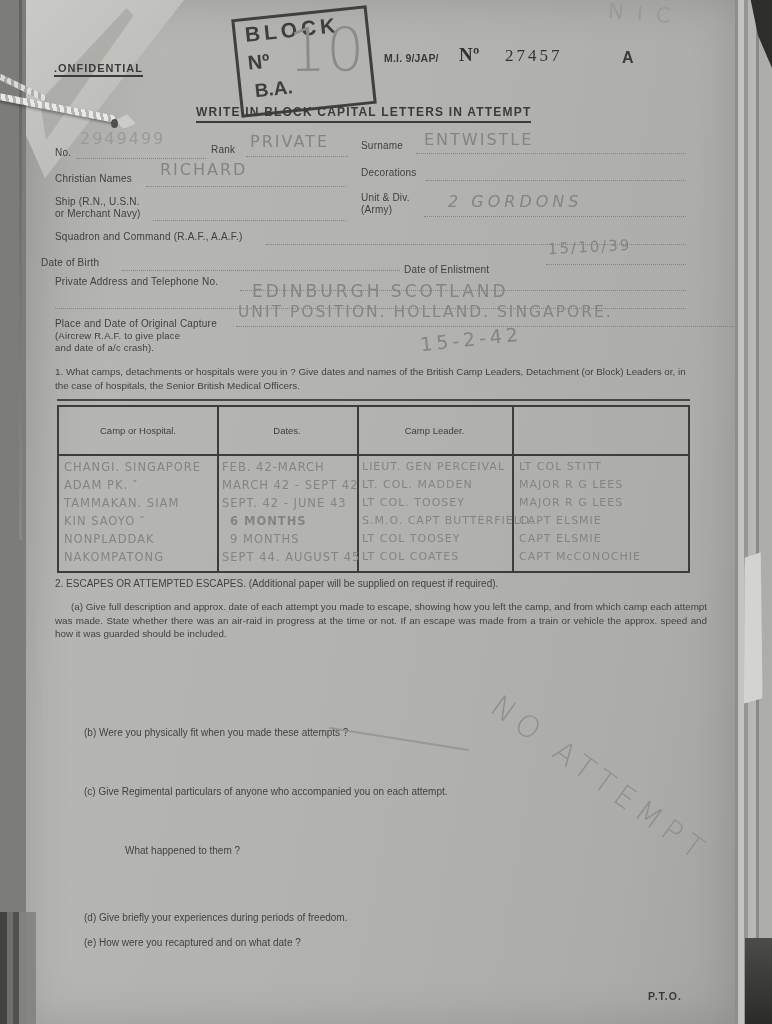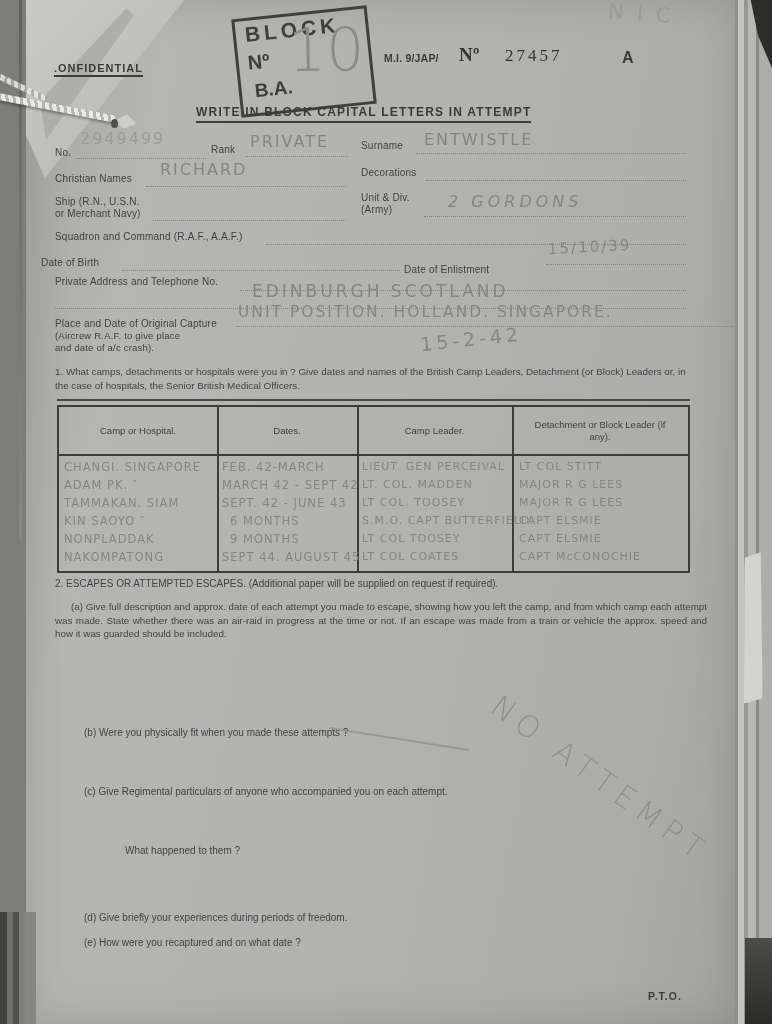--- a/index.html
+++ b/index.html
@@ -155,35 +155,34 @@
   <div class="ptable-topline"></div>
   <div class="ptable">
     <div class="vline" style="left:158px;"></div>
     <div class="vline" style="left:298px;"></div>
     <div class="vline" style="left:453px;"></div>
     <div class="hline"></div>
 
     <div class="th" style="left:0;width:158px;">Camp or Hospital.</div>
     <div class="th" style="left:158px;width:140px;text-align:right;">Dates.</div>
     <div class="th" style="left:298px;width:155px;">Camp Leader.</div>
-    <div class="th" style="left:453px;width:176px;padding:0 12px;box-sizing:border-box;">Detachment or Block Leader (if any).</div>
 
     <div class="tcol" style="left:5px;">
       <div>CHANGI. SINGAPORE</div>
       <div>ADAM PK.  ″</div>
       <div>TAMMAKAN. SIAM</div>
       <div>KIN SAOYO  ″</div>
       <div>NONPLADDAK</div>
       <div>NAKOMPATONG</div>
     </div>
     <div class="tcol" style="left:163px;">
       <div>FEB. 42-MARCH</div>
       <div>MARCH 42 - SEPT 42</div>
       <div>SEPT. 42 - JUNE 43</div>
-      <div style="padding-left:8px;">6 MONTHS</div>
+      <div style="padding-left:8px;font-weight:bold;">6 MONTHS</div>
       <div style="padding-left:8px;">9 MONTHS</div>
       <div>SEPT 44. AUGUST 45</div>
     </div>
     <div class="tcol" style="left:303px;font-size:11px;">
       <div>LIEUT. GEN PERCEIVAL</div>
       <div>LT. COL. MADDEN</div>
       <div>LT COL. TOOSEY</div>
       <div>S.M.O. CAPT BUTTERFIELD.</div>
       <div>LT COL TOOSEY</div>
       <div>LT COL COATES</div>

